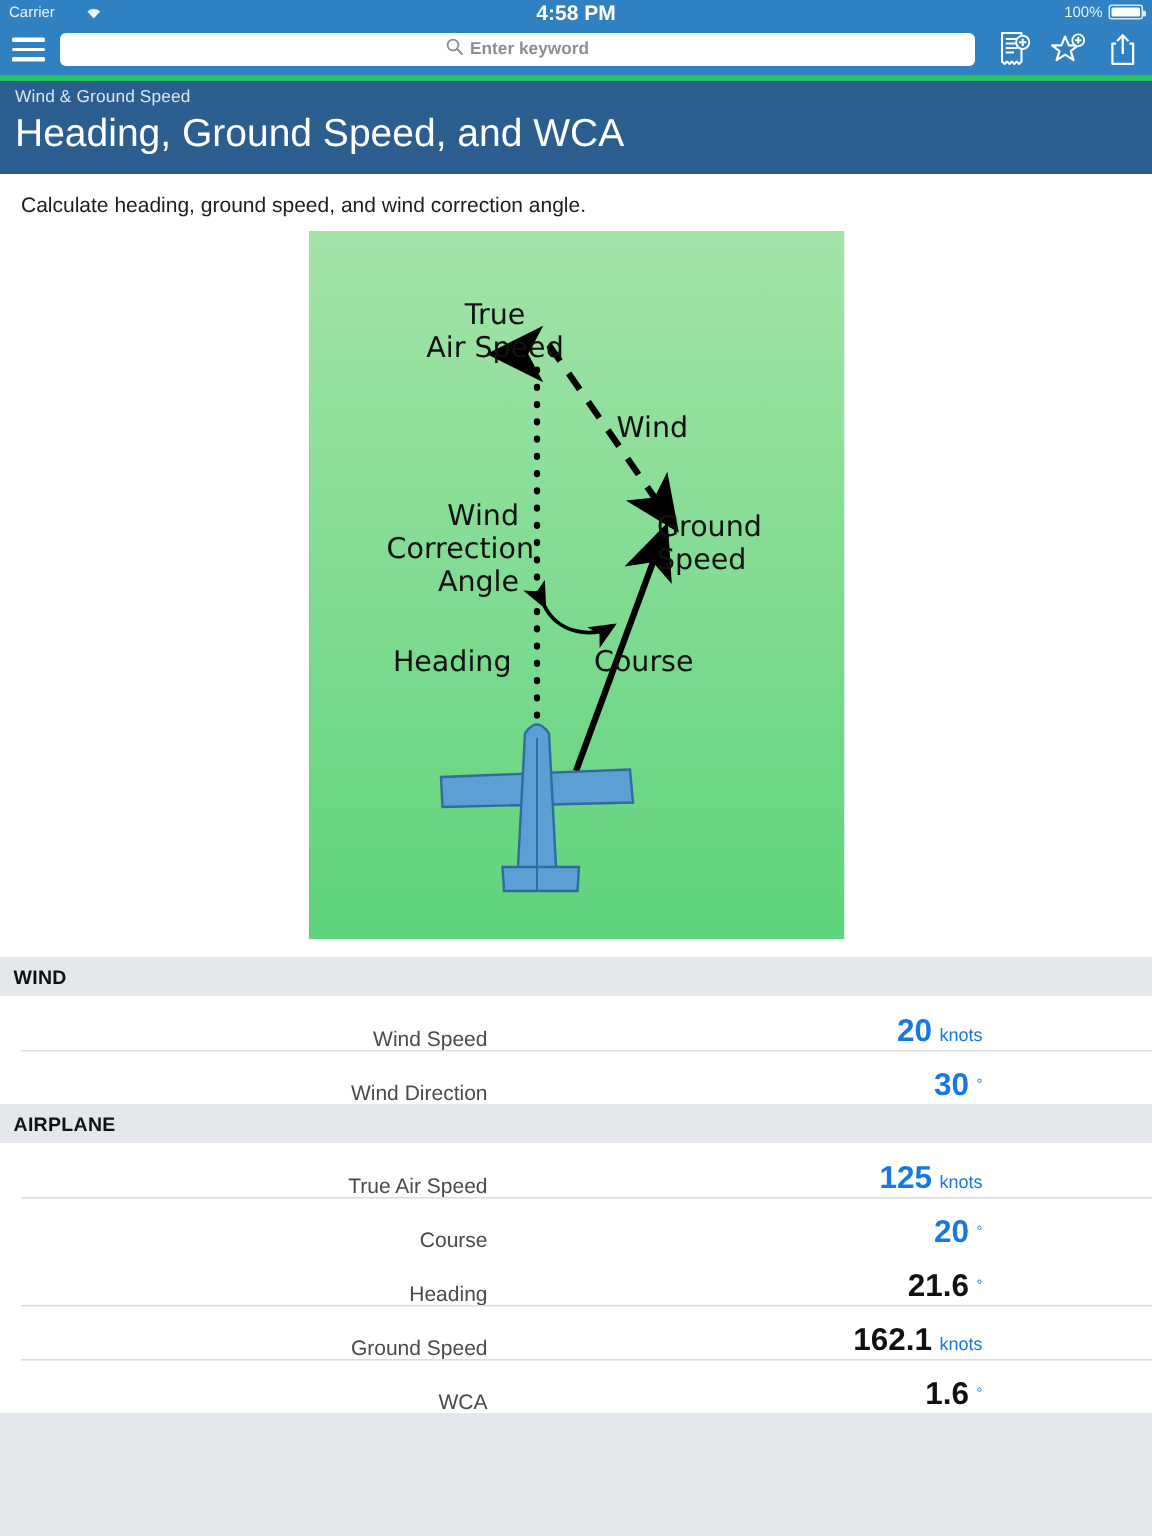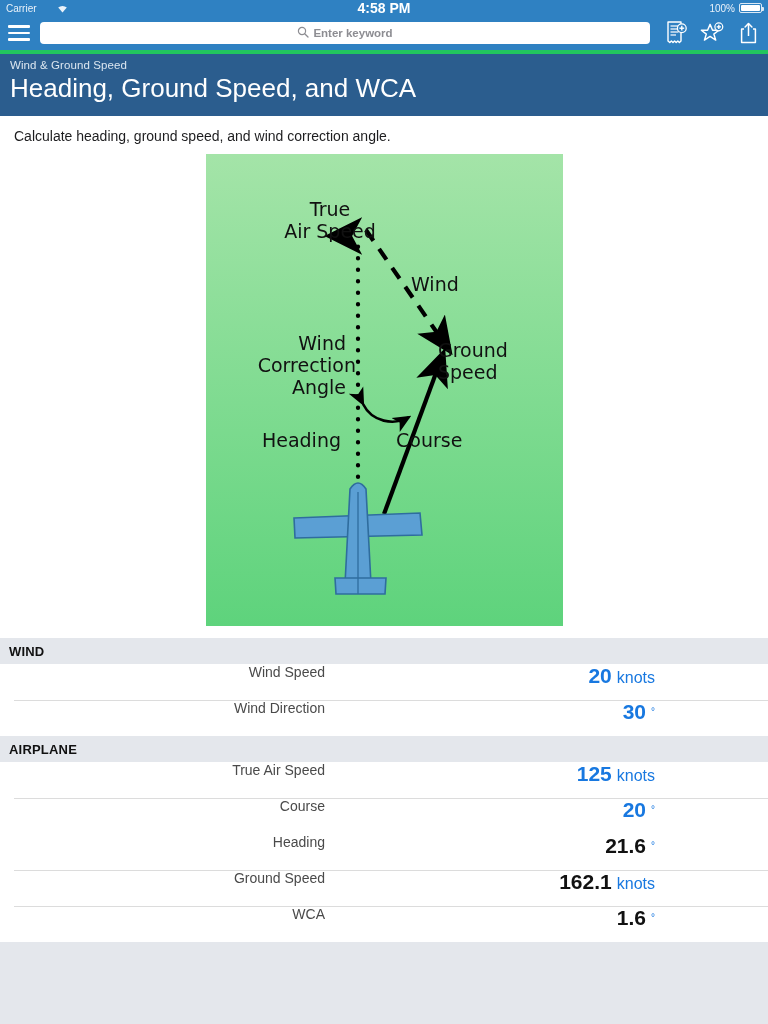--- a/index.html
+++ b/index.html
@@ -59,37 +59,37 @@
   .figure svg { display: block; }
 
   
   .table-area { background: #e4e7ec; flex: 1; }
   .section-head {
     background: #e4e7ec; font-size: 13px; font-weight: bold; color: #111;
     letter-spacing: .2px; padding: 6px 0 5px 9px; height: 26px;
   }
   .rows { background: #fff; }
   .row {
-    display: flex; align-items: flex-start; height: 36px; background: #fff; position: relative;
+    display: flex; align-items: flex-end; height: 36px; background: #fff; position: relative;
   }
   .row + .row::before {
     content: ""; position: absolute; left: 14px; right: 0; top: 0; height: 1px; background: #dcdcdc;
   }
   .row-label {
     width: 335px; text-align: right; padding-right: 10px;
     font-size: 14px; color: #4a4a4a;
   }
   .row-value {
     flex: 1; display: flex; align-items: baseline; justify-content: flex-end;
     padding-right: 113px; gap: 5px;
   }
   .val { font-size: 21px; font-weight: bold; }
   .val.blue { color: #1878e0; }
   .val.black { color: #111111; }
-  .unit { font-size: 16px; color: #1878e0; }
+  .unit { font-size: 12px; color: #1878e0; }
   .unit.deg { font-size: 10px; position: relative; top: -4px; }
 </style>
 </head>
 <body>
 
 <div class="screen">
 
   <div class="statusbar">
     <div class="sb-left">
       <span>Carrier</span>

